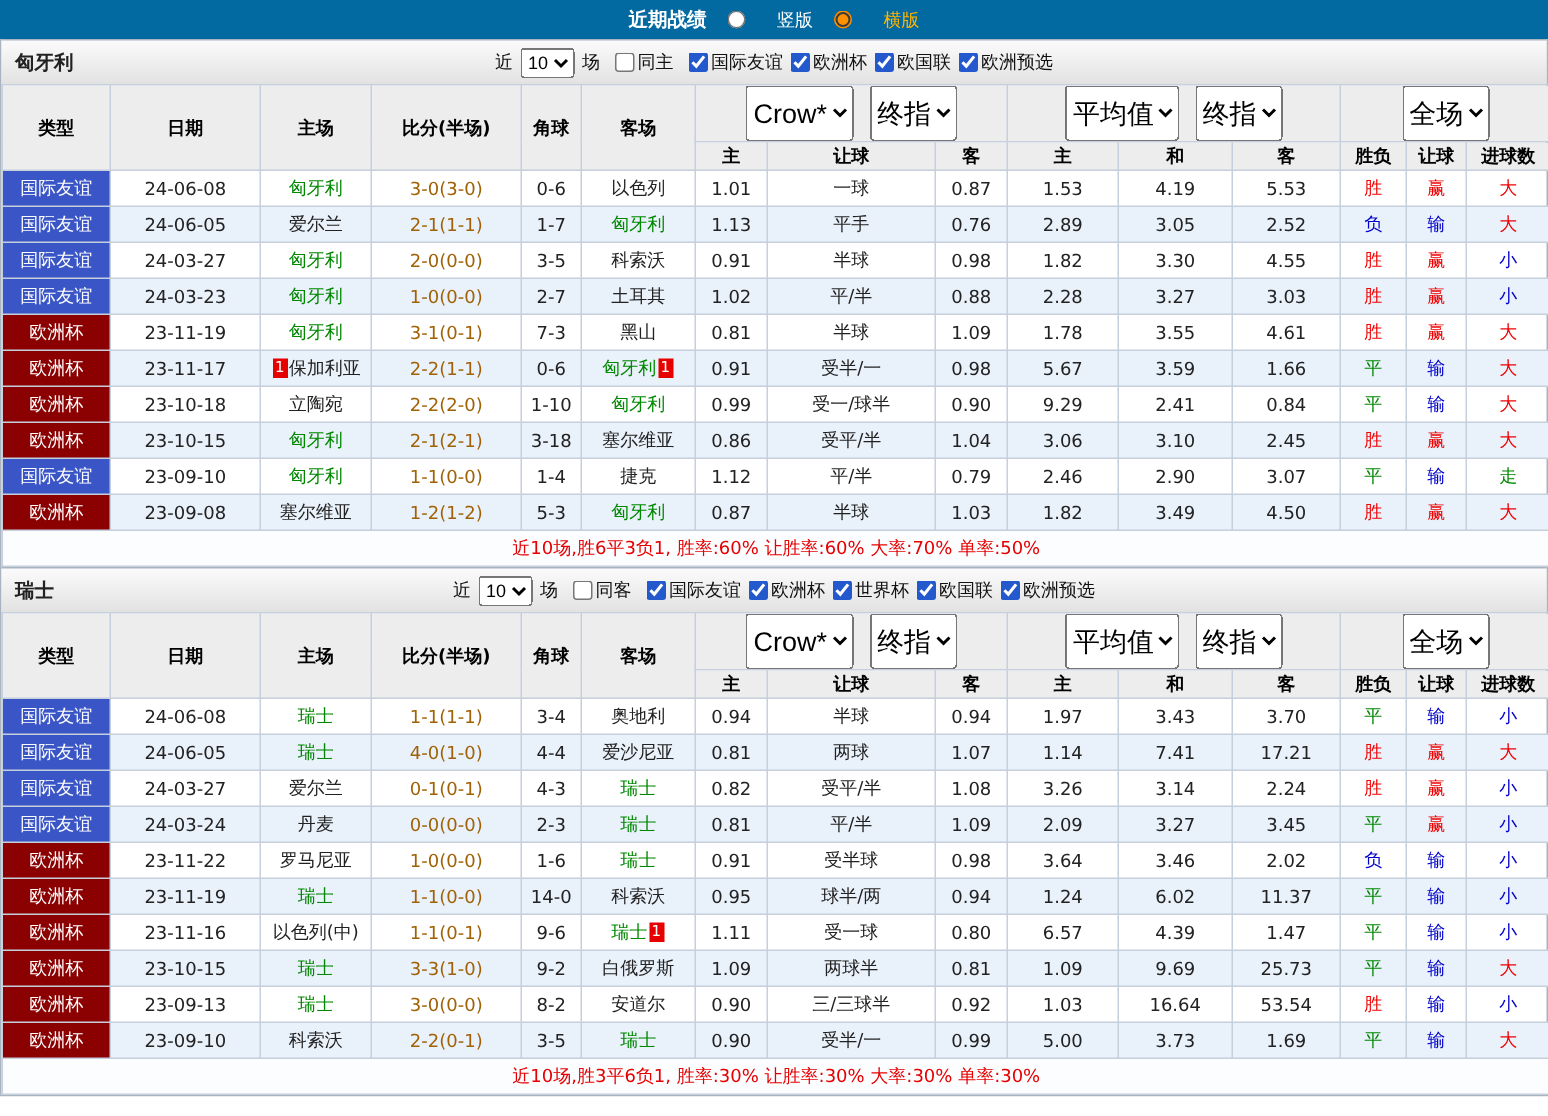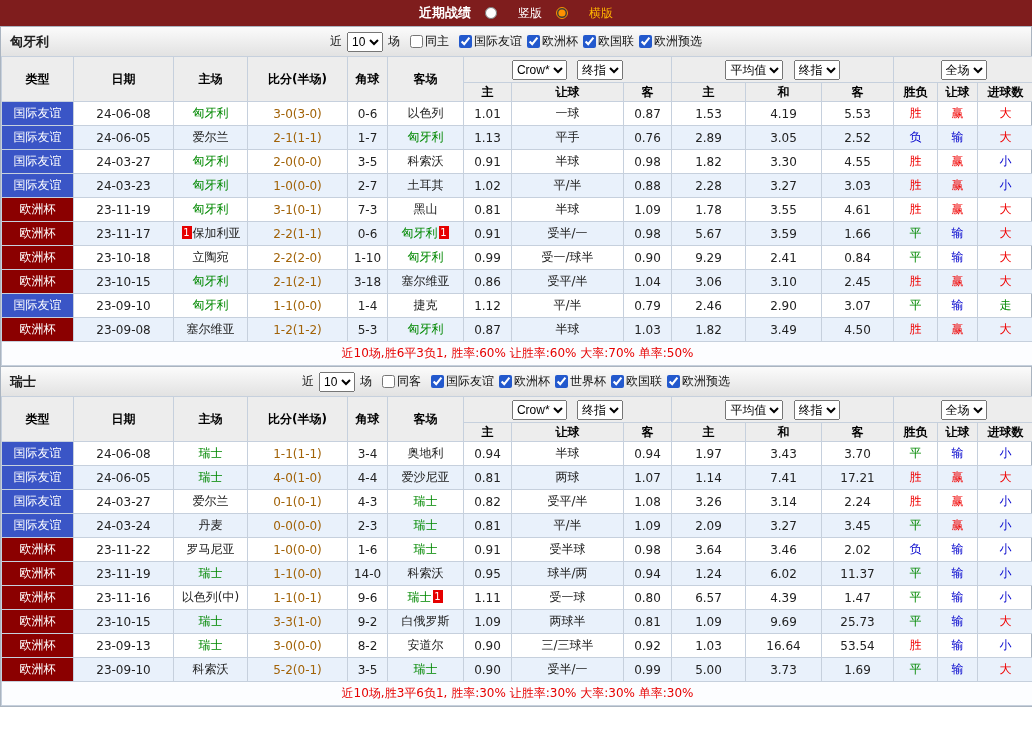--- a/index.html
+++ b/index.html
@@ -1,34 +1,34 @@
 <!DOCTYPE html>
 <html><head>
 <meta charset="utf-8">
 <style>
   *{box-sizing:border-box;margin:0;padding:0}
   body{width:1032px;font-family:"DejaVu Sans","Liberation Sans",sans-serif;font-size:12px;color:#111;background:#fff}
   .page{width:1032px;border-bottom:1px solid #aab4c0}
-  .title-bar{height:26px;background:#7f1d1d;display:flex;align-items:center;justify-content:center;gap:14px}
+  .title-bar{height:26px;background:#0369a1;display:flex;align-items:center;justify-content:center;gap:14px}
   .title-bar .title{color:#fff;font-weight:bold;font-size:13px}
   .radio-opt{display:inline-flex;align-items:center;gap:21px;color:#fff;font-size:12px;cursor:pointer}
   .radio-opt input{width:12px;height:12px;accent-color:#ff9100}
   .radio-opt.active span{color:#ffb400}
   .section{border-left:1px solid #aab4c0;border-right:1px solid #aab4c0}
   .filter-bar{position:relative;height:30px;background:linear-gradient(#fbfbfb,#e2e2e2);border-top:1px solid #aab4c0;display:flex;align-items:center;justify-content:center;gap:5px}
   .team-name{position:absolute;left:9px;top:0;height:30px;display:flex;align-items:center;font-weight:bold;font-size:13px;color:#222}
   .filter-bar select{font-size:12px;height:20px}
   label.chk{display:inline-flex;align-items:center;gap:2px;margin-left:5px;cursor:pointer}
   label.chk input{width:13px;height:13px;accent-color:#2359cd}
   table{width:1032px;border-collapse:collapse;table-layout:fixed}
   th,td{border:1px solid #c6d0dd;text-align:center;white-space:nowrap;overflow:hidden;font-size:12px}
   thead th{background:#ededed;font-weight:bold;color:#000}
   tr.dd-row th{height:26px}
   tr.sub-row th{height:19px;font-weight:bold}
-  thead select{font-size:12px;height:20px;margin:0 3px}
+  thead select{font-size:18px;height:37px;margin:0 3px}
   tbody td{height:24px;color:#222}
   tbody tr:nth-child(even){background:#e9f1fb}
   td.comp{color:#fff}
   td.comp-friendly{background:#3a55c6}
   td.comp-euro{background:#8b0000}
   td.score{color:#a16207}
   td.team span.tname{color:#222}
   td.team.focus span.tname{color:#008800}
   .badge{display:inline-block;background:#e60000;color:#fff;font-size:10px;line-height:13px;min-width:10px;padding:0 1px;margin:0 1px;vertical-align:1px}
   .c-red{color:#f00000}
@@ -535,21 +535,21 @@
             <td>16.64</td>
             <td>53.54</td>
             <td class="c-red">胜</td>
             <td class="c-blue">输</td>
             <td class="c-blue">小</td>
           </tr>
           <tr>
             <td class="comp comp-euro">欧洲杯</td>
             <td>23-09-10</td>
             <td class="team"><span class="tname">科索沃</span></td>
-            <td class="score">5-2(0-1)</td>
+            <td class="score">2-2(0-1)</td>
             <td>3-5</td>
             <td class="team focus"><span class="tname">瑞士</span></td>
             <td>0.90</td>
             <td>受半/一</td>
             <td>0.99</td>
             <td>5.00</td>
             <td>3.73</td>
             <td>1.69</td>
             <td class="c-green">平</td>
             <td class="c-blue">输</td>

